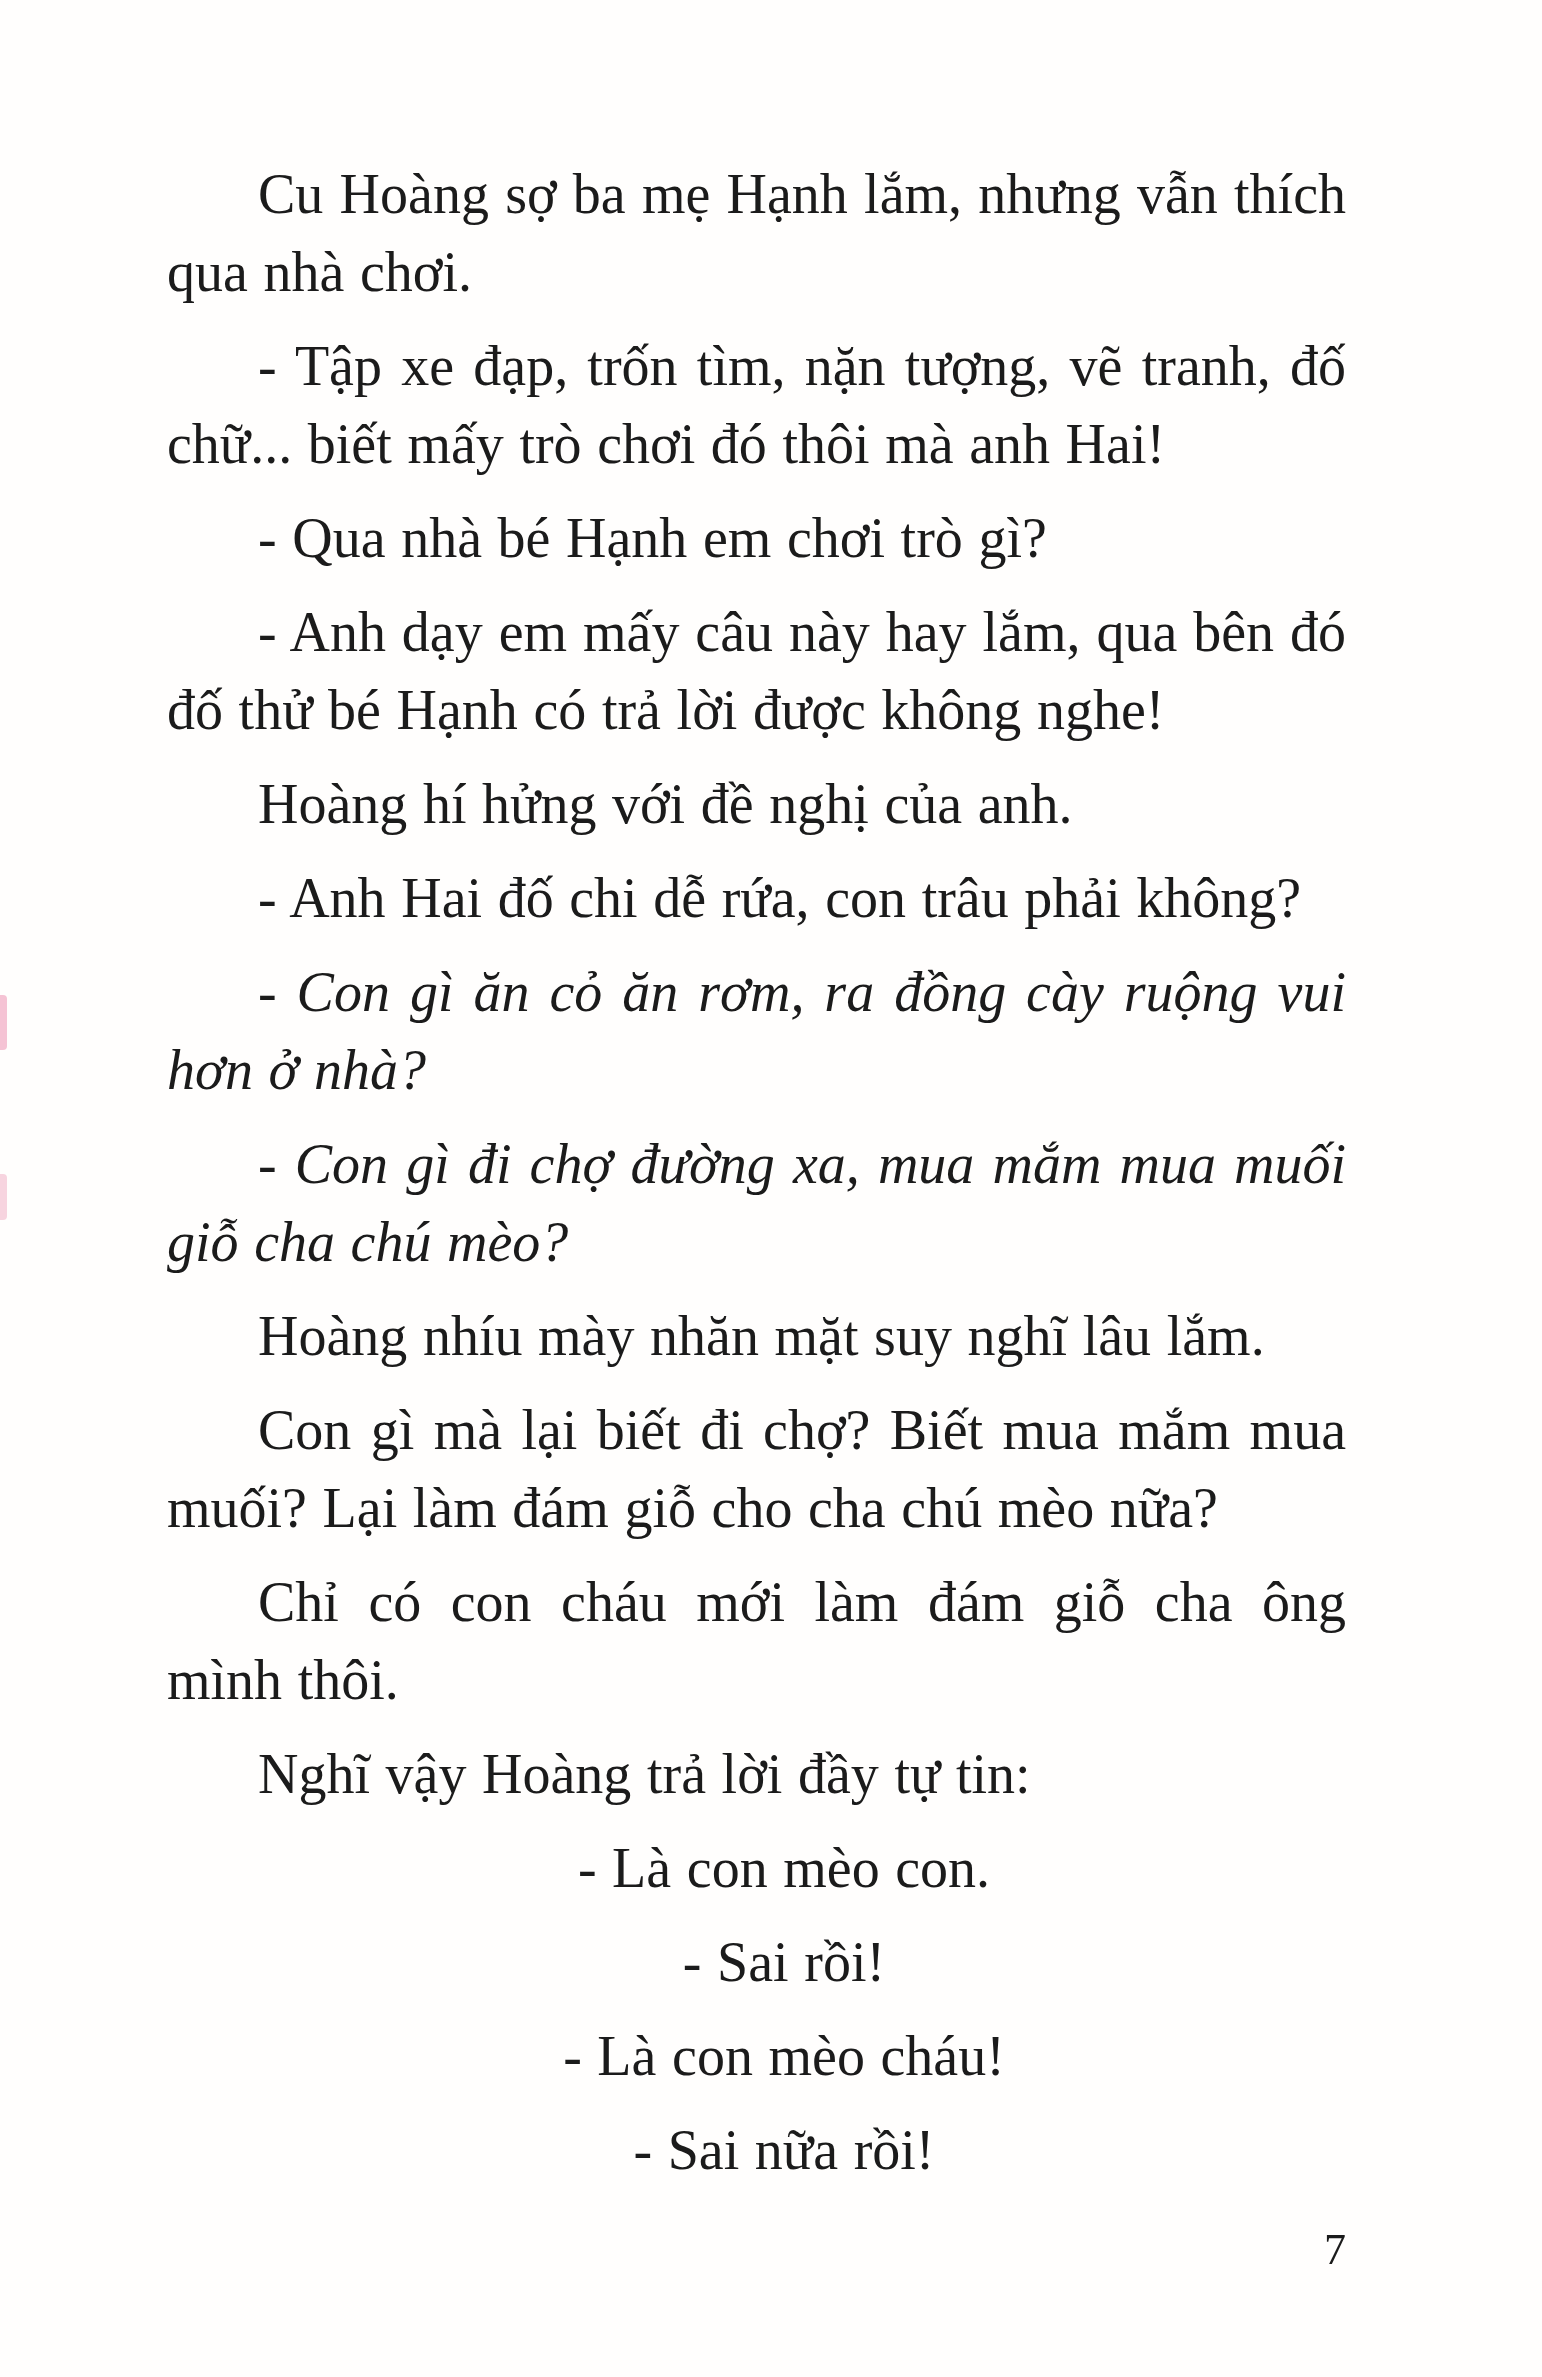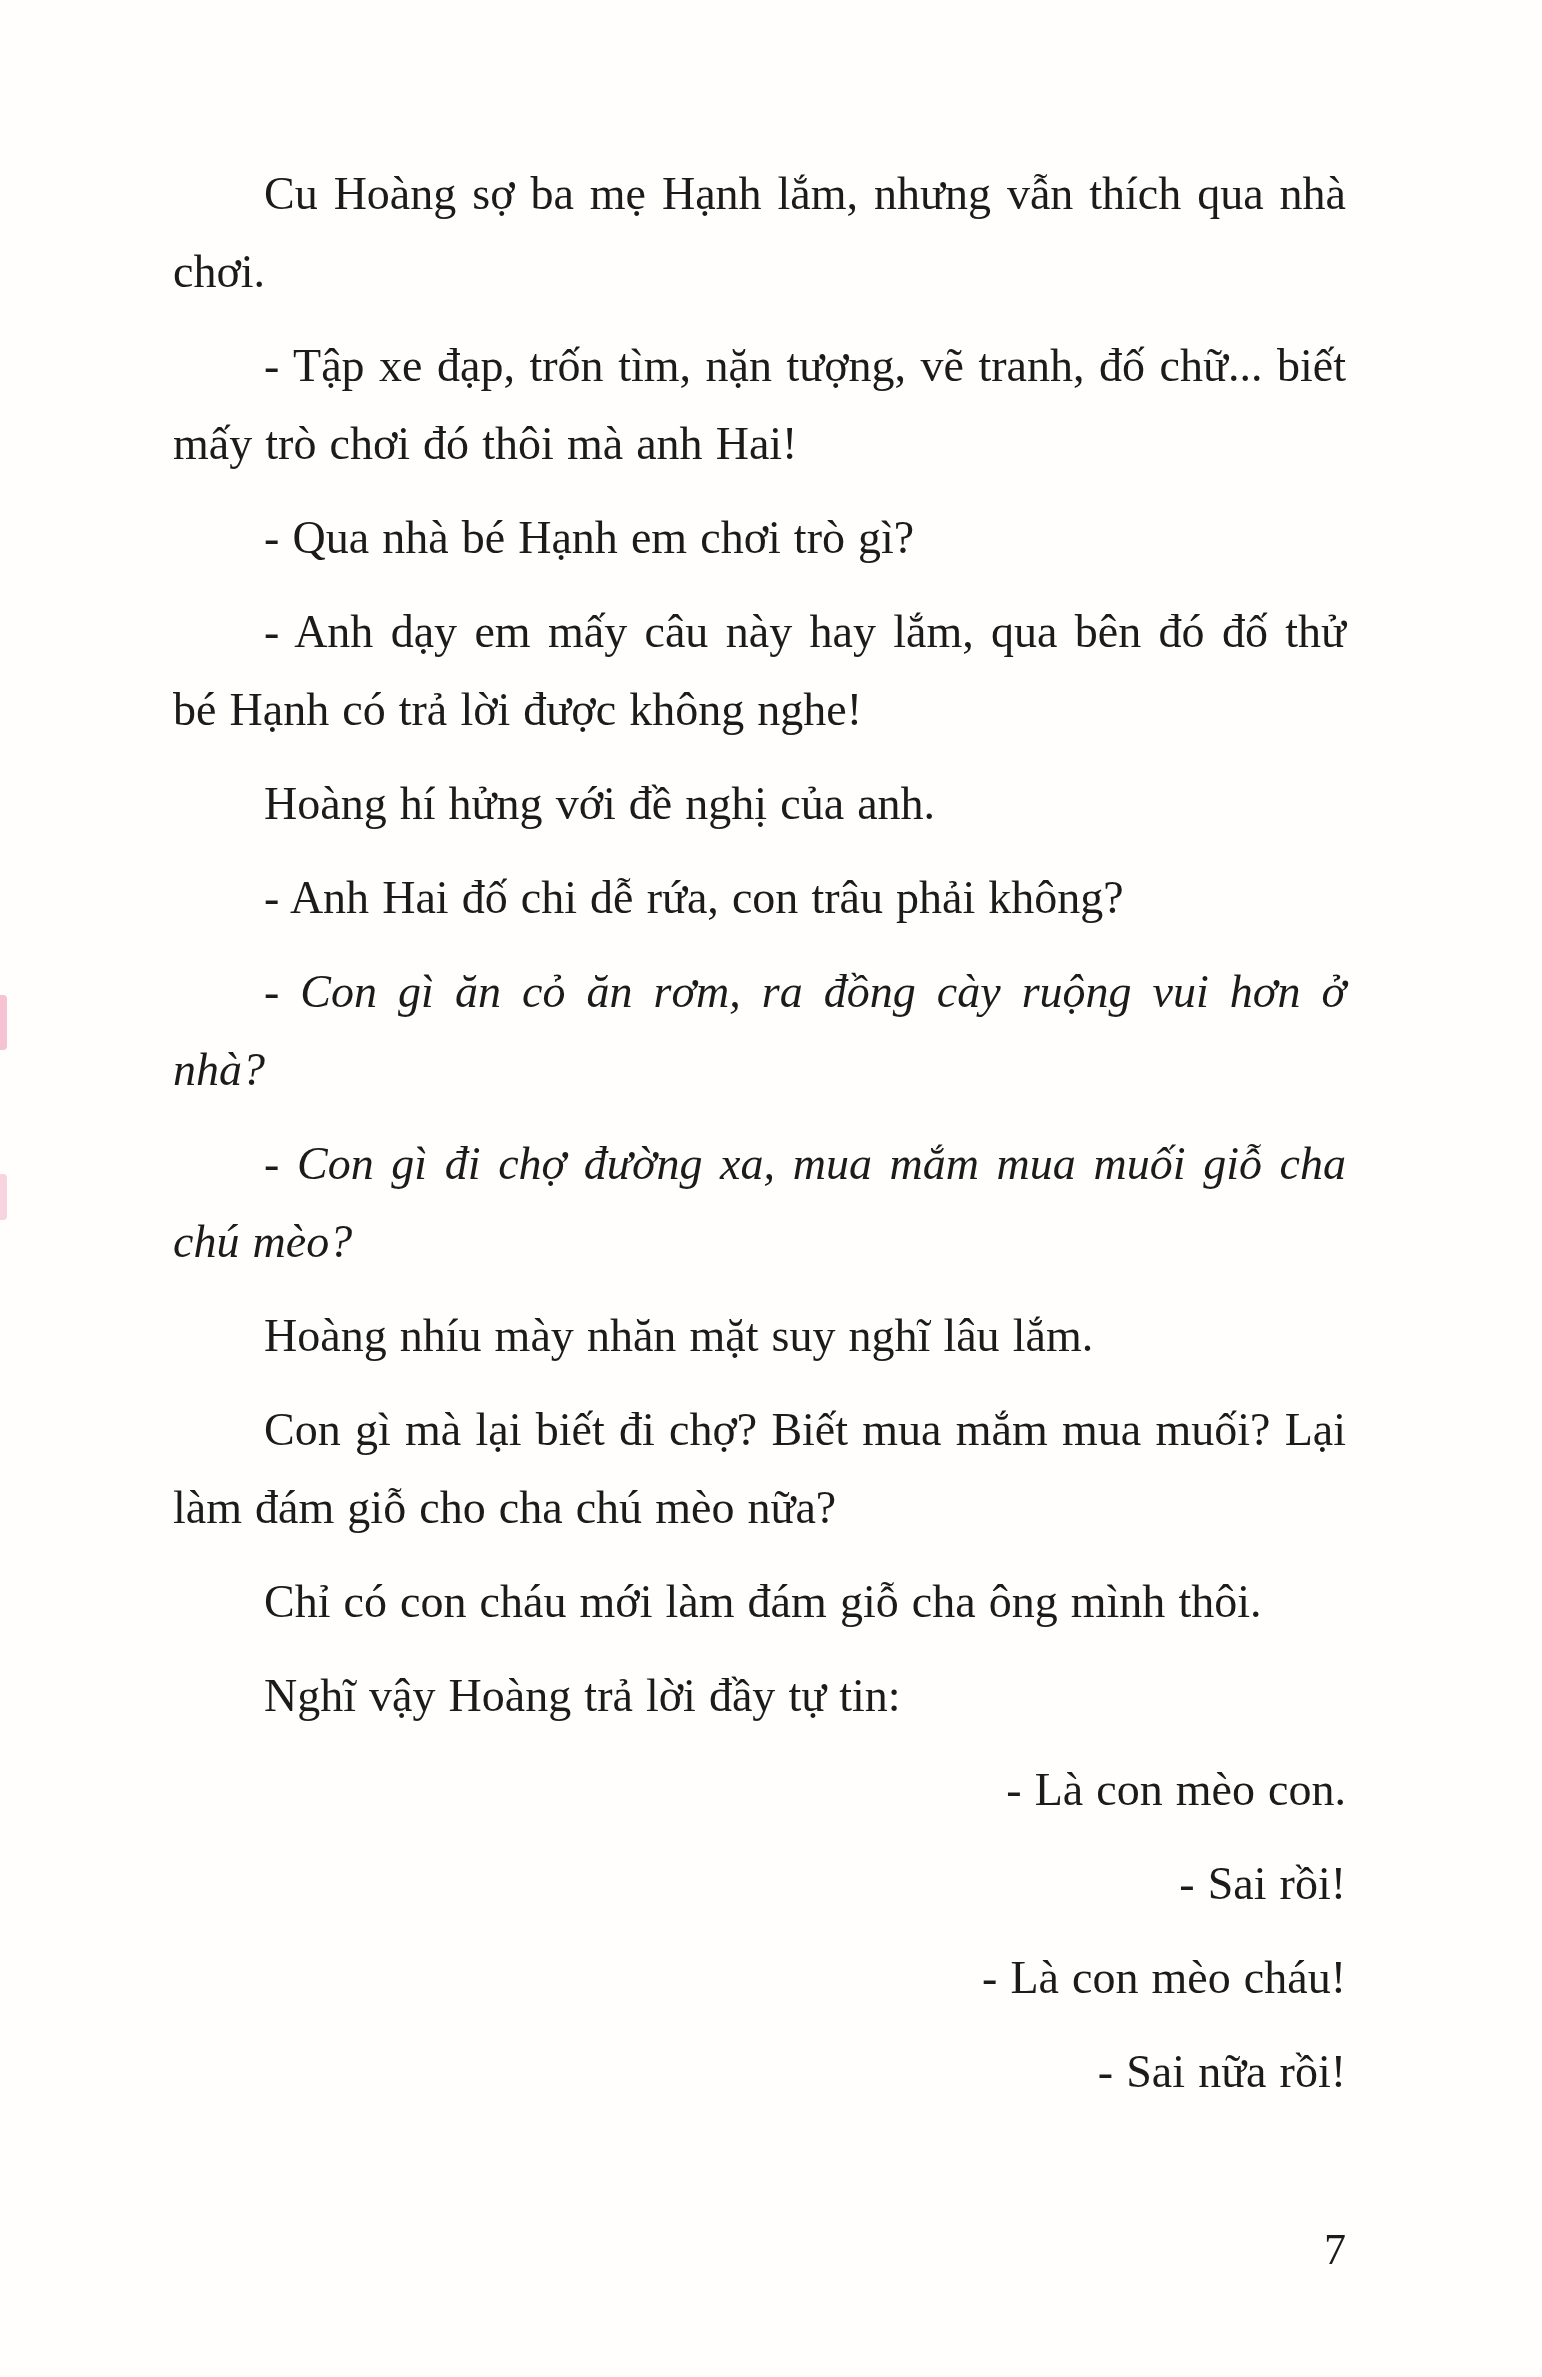--- a/index.html
+++ b/index.html
@@ -20,33 +20,33 @@
     inset: 0;
     background: #fffefd;
   }
   .text-block {
     position: absolute;
     top: 155px;
     left: 167px;
     width: 1179px;
   }
   .para {
-    margin: 0 0 16px 6px;
-    font-size: 46px;
+    margin: 0 0 16px 0;
+    font-size: 56px;
     line-height: 78px;
     text-align: justify;
     text-indent: 91px;
     word-spacing: 1.6px;
   }
   .para.italic {
     font-style: italic;
   }
   .para.half-indent {
     text-indent: 55px;
-    text-align: right;
+    text-align: center;
   }
   .page-number {
     position: absolute;
     top: 2226px;
     right: 196px;
     font-size: 44px;
     line-height: 47px;
     color: #1b1b1b;
   }
   .scan-artifact {

